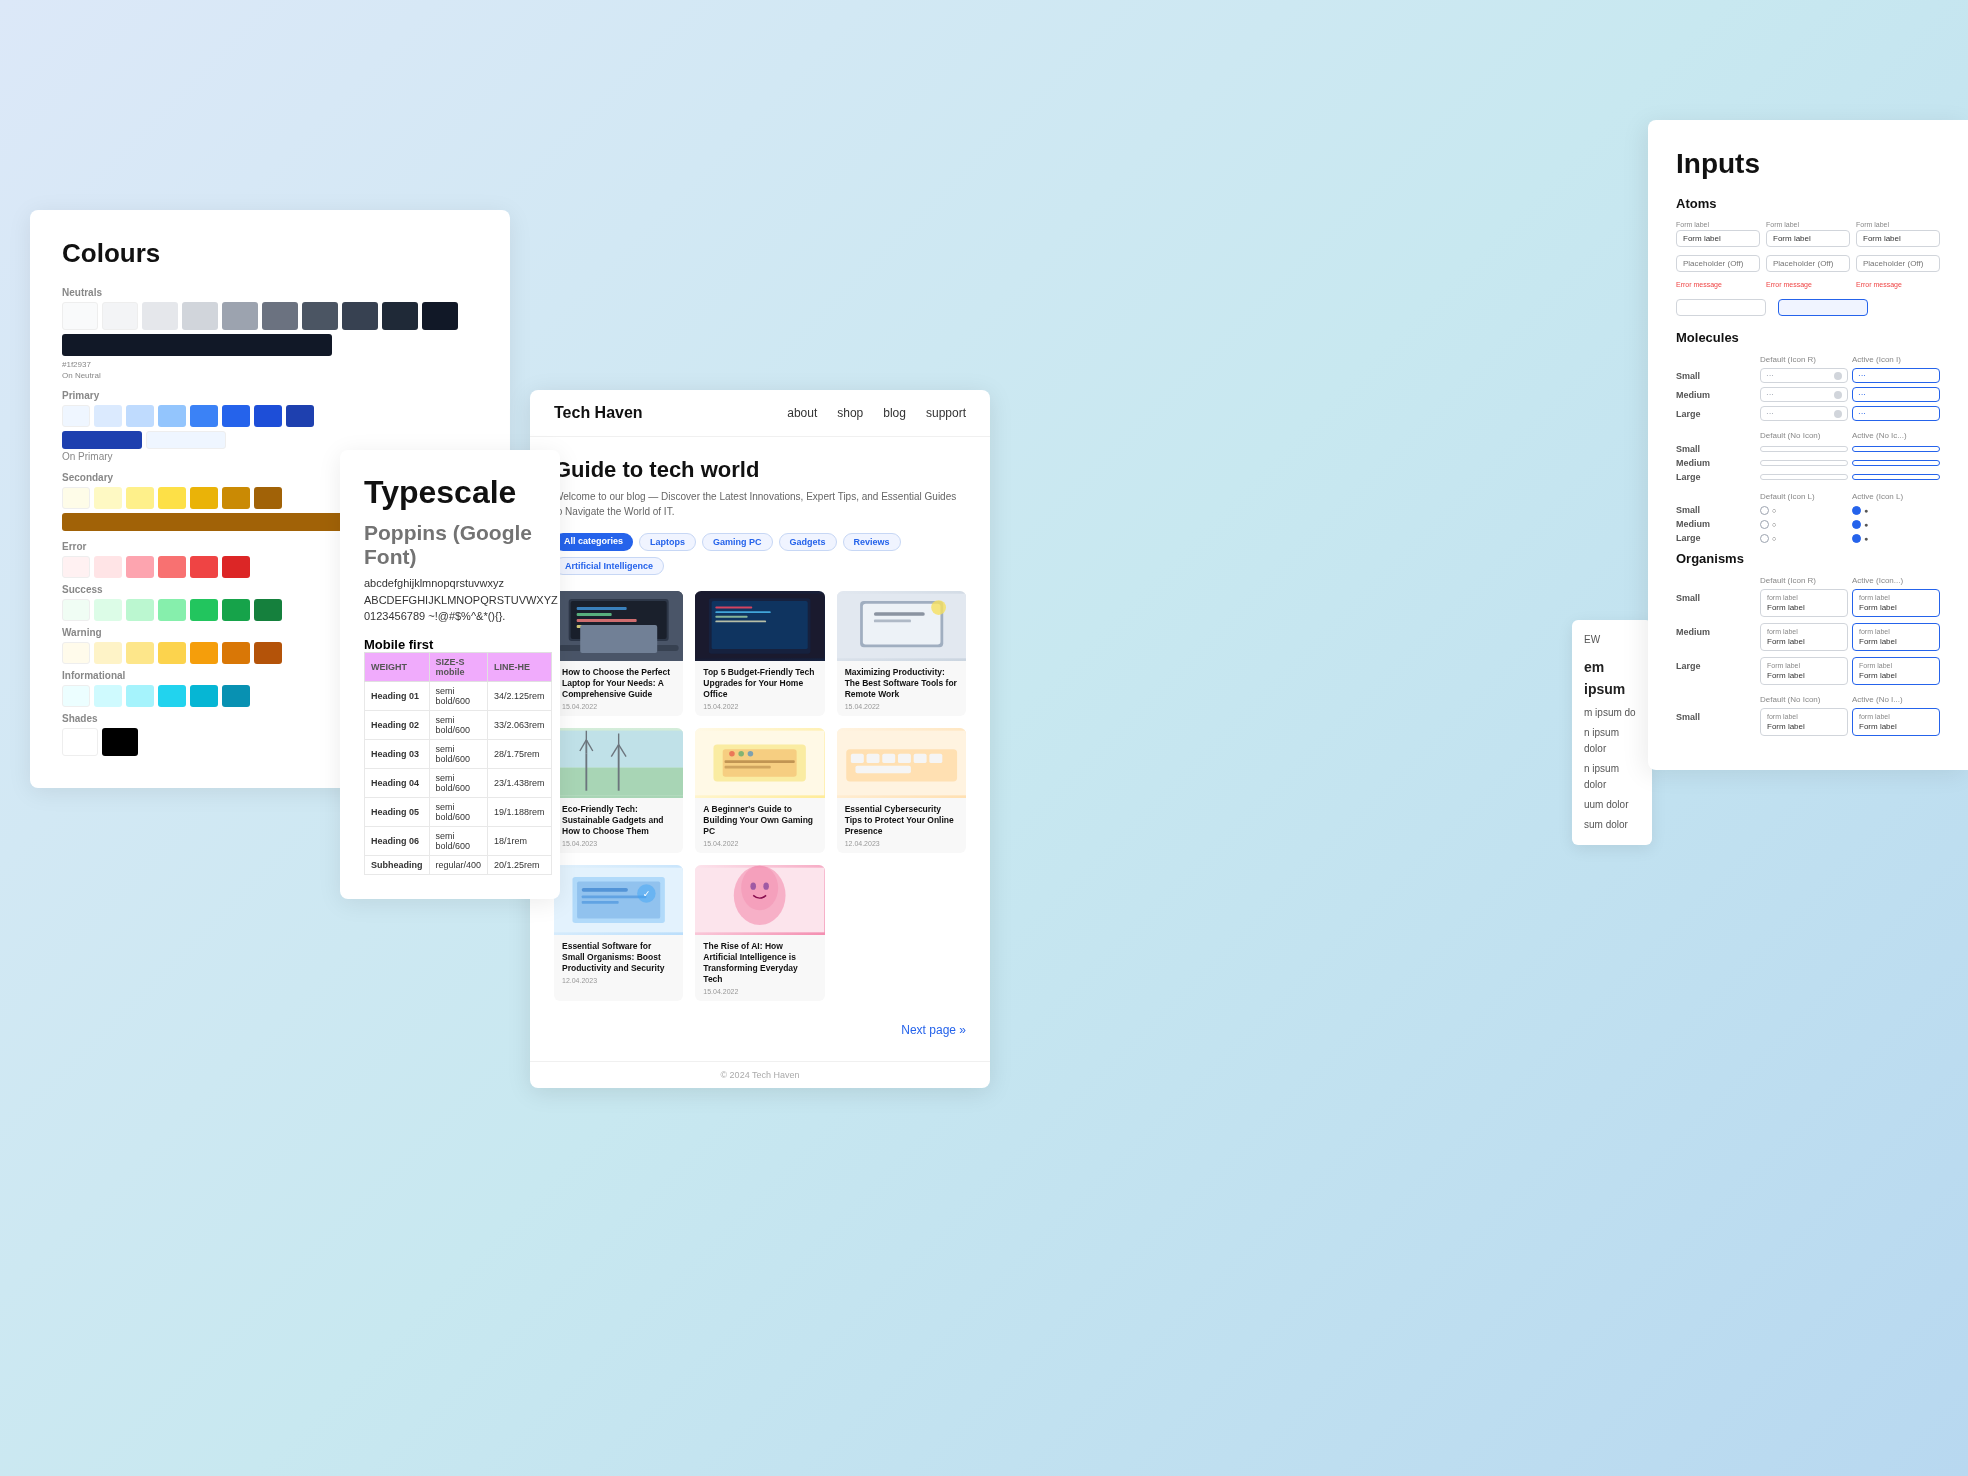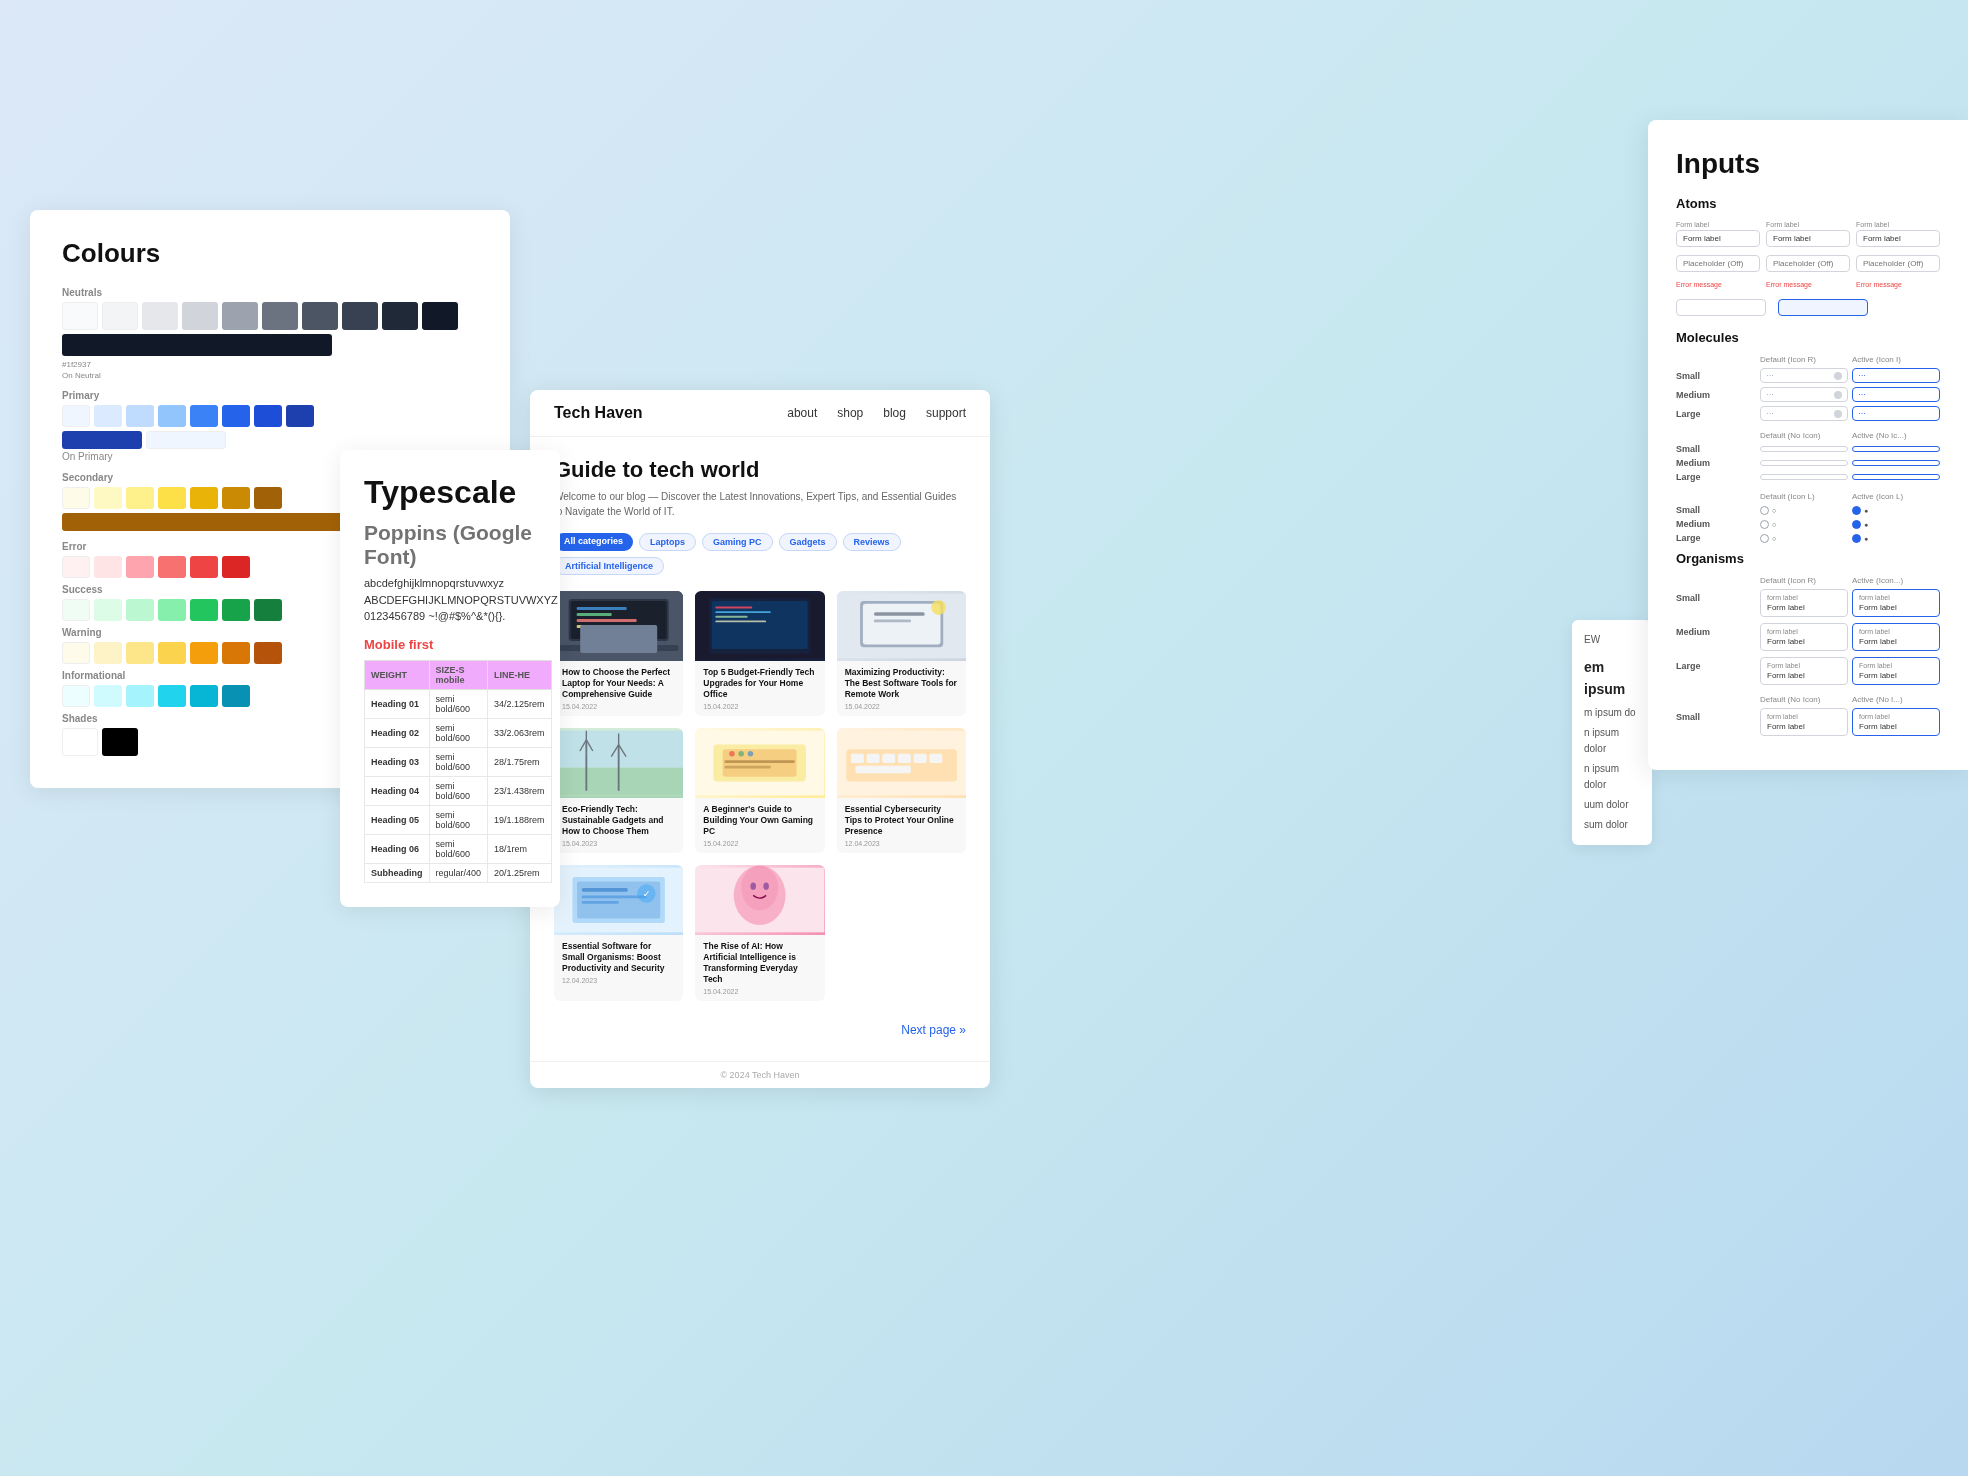--- a/index.html
+++ b/index.html
@@ -85,22 +85,21 @@
     }
     .font-sample {
       font-size: 11px;
       color: #333;
       line-height: 1.5;
       margin-bottom: 12px;
     }
     .mobile-first-label {
       font-size: 13px;
       font-weight: 700;
-      color: #ef4444;
-      margin-bottom: 8px;
+      color: #000000;
     }
     .type-table {
       width: 100%;
       border-collapse: collapse;
       font-size: 9px;
     }
     .type-table th {
       background: #f0abfc;
       padding: 4px 6px;
       text-align: left;

